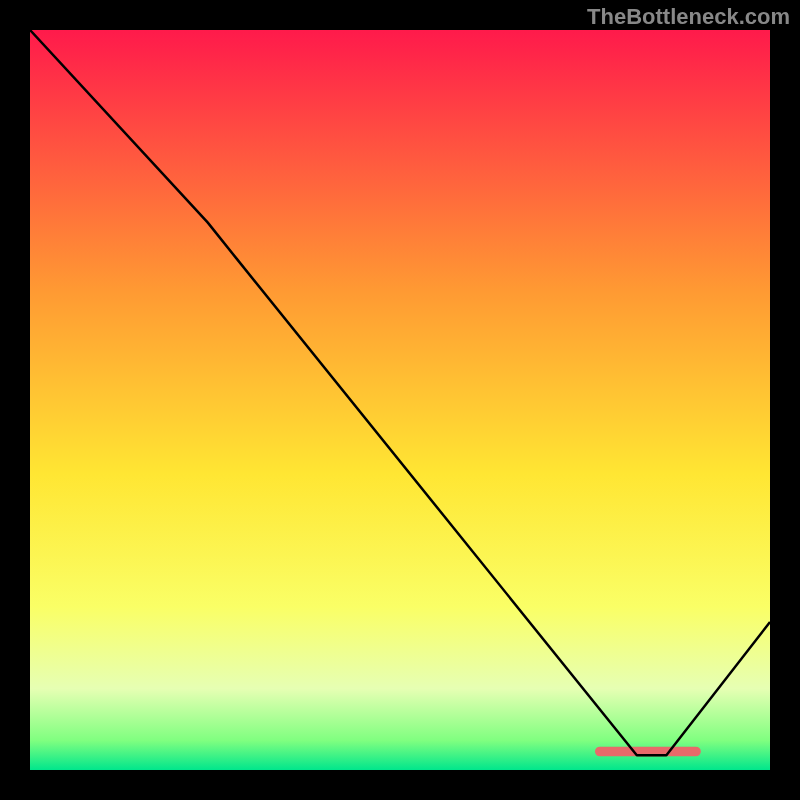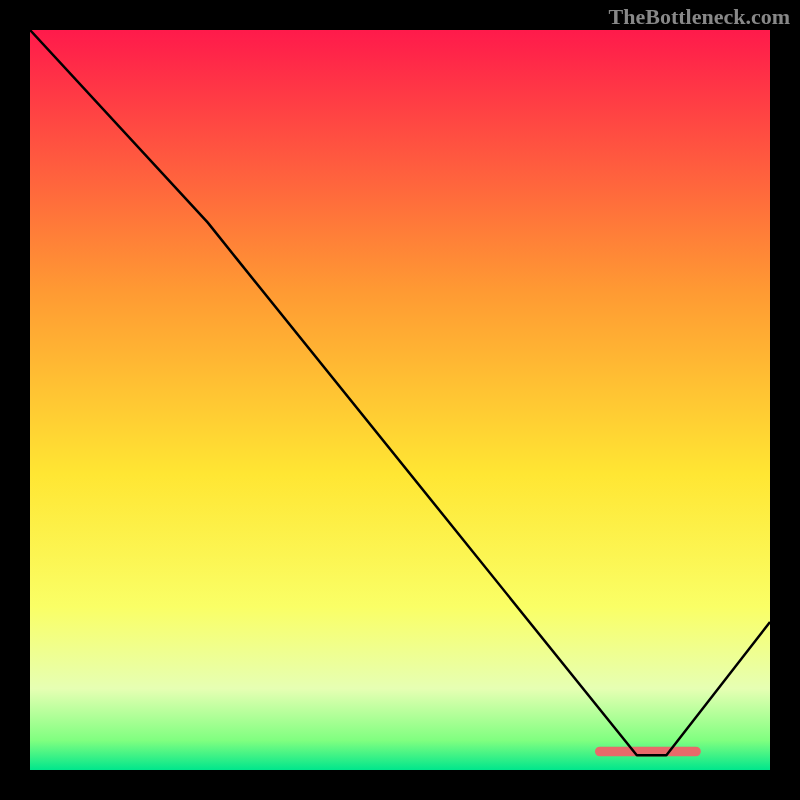--- a/index.html
+++ b/index.html
@@ -7,21 +7,20 @@
     padding: 0;
     width: 800px;
     height: 800px;
     background: #000;
     font-family: Arial, sans-serif;
   }
   .container {
     position: relative;
     width: 800px;
     height: 800px;
-    font-family: Liberation Serif, serif;
   }
   .watermark {
     position: absolute;
     top: 4px;
     right: 10px;
     color: #888;
     font-size: 22px;
     font-weight: bold;
     z-index: 20;
   }

